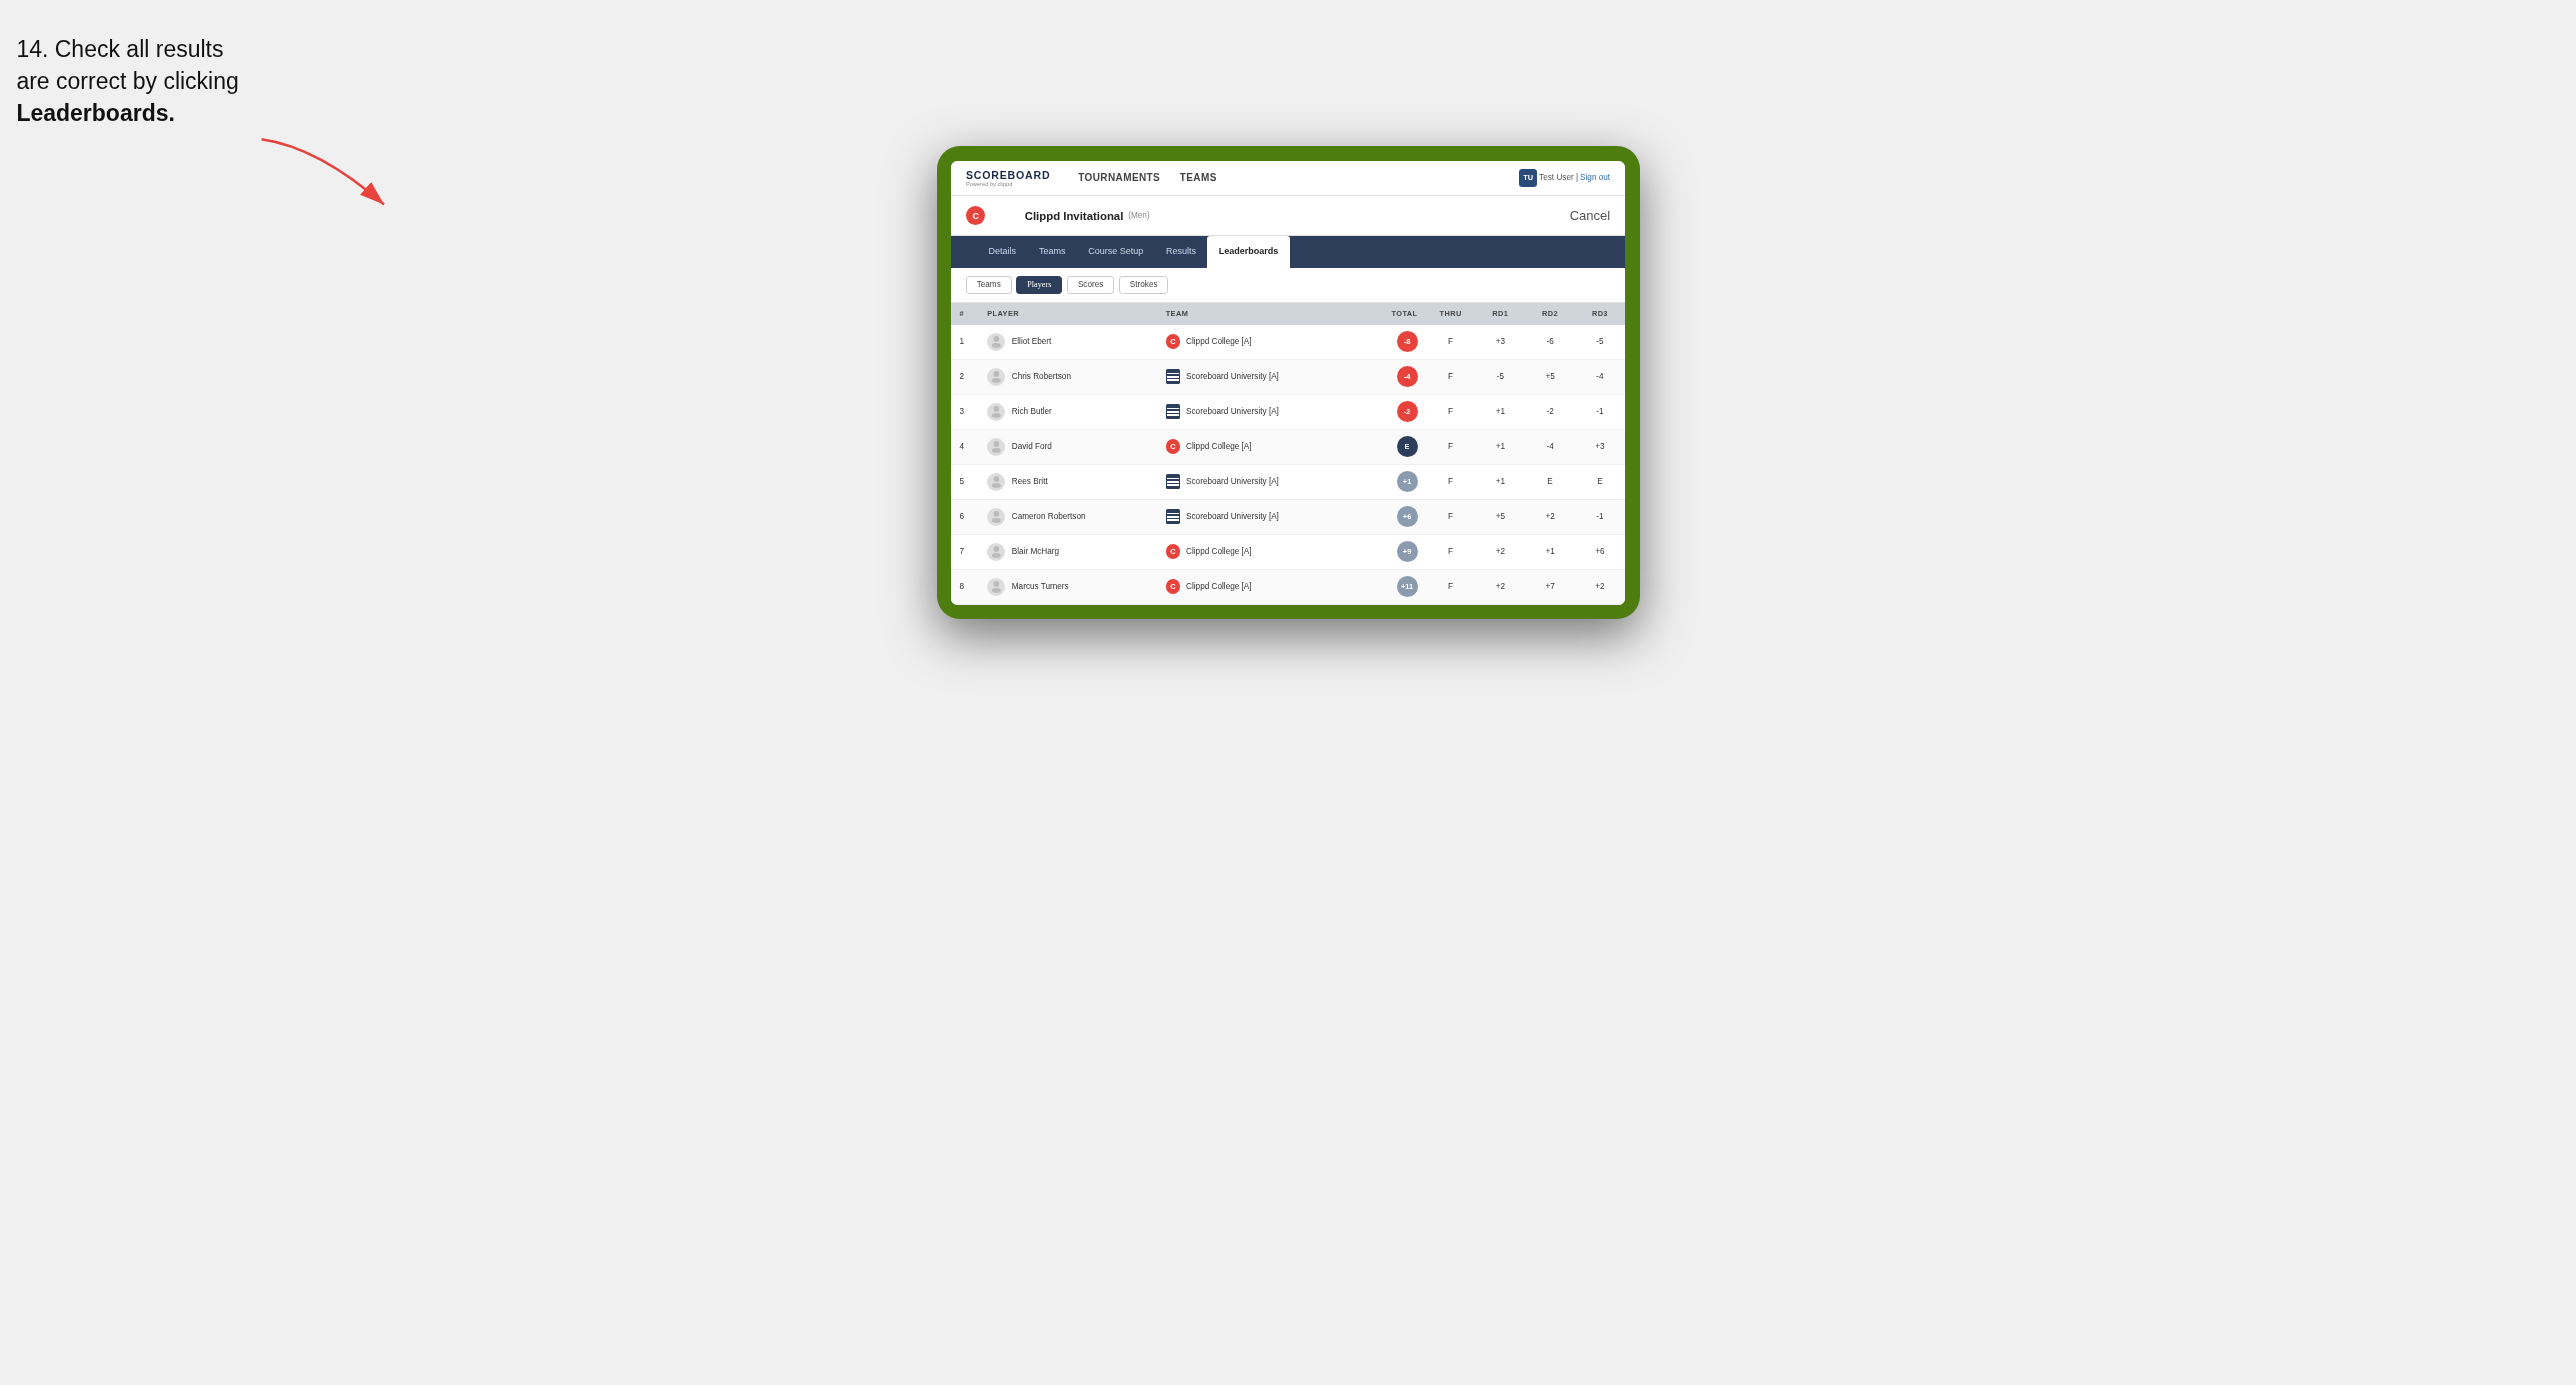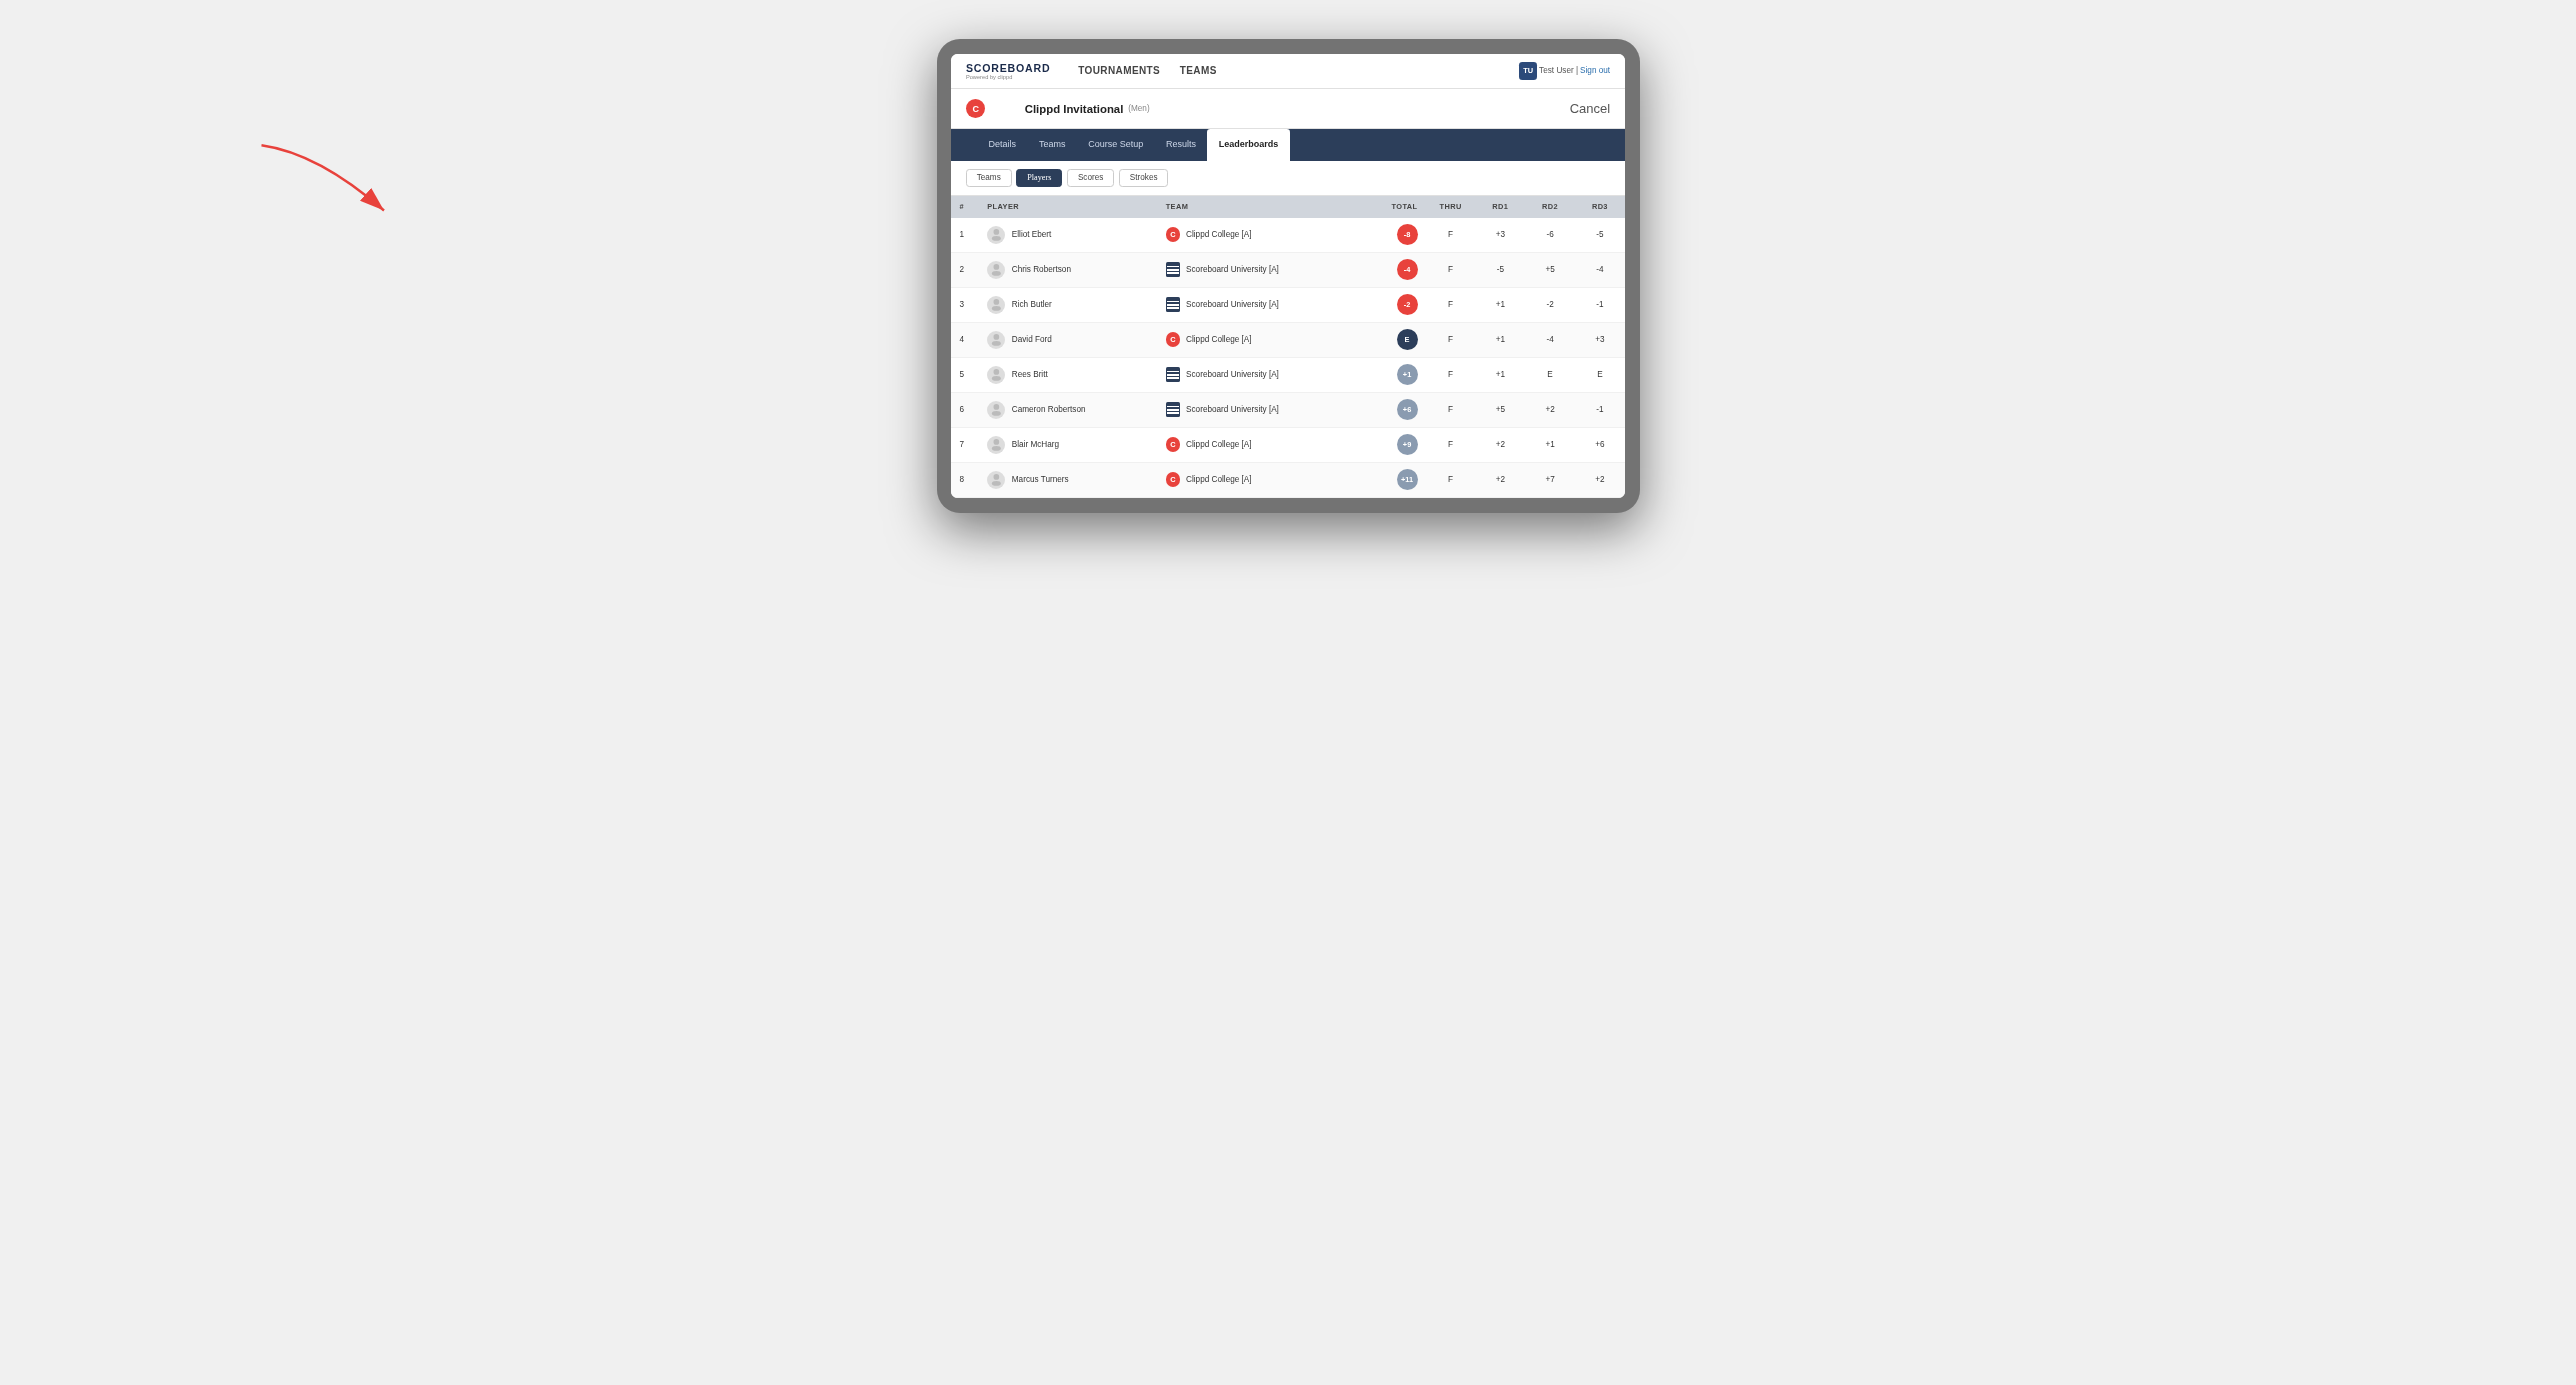--- a/index.html
+++ b/index.html
@@ -11,21 +11,21 @@
     }
     .instruction-text {
       font-size: 23px;
       line-height: 1.4;
       color: #111;
       margin-bottom: 16.4px;
       max-width: 311px;
     }
     .instruction-text strong { font-weight: 800; }
     .tablet-outer {
-      background: #737373;
+      background: #4d7c0f;
       border-radius: 23px;
       padding: 14.7px;
       max-width: 703px;
       margin: 6px auto;
       box-shadow: 0 16.4px 49px rgba(0,0,0,0.5);
     }
     .tablet-screen {
       background: #fff;
       border-radius: 6.5px;
       overflow: hidden;
@@ -289,20 +289,25 @@
       color: #2c6fad;
       cursor: pointer;
       font-size: 8.2px;
     }
   </style>
 </head>
 <body>
 
 <div class="page-wrapper">
 
+  <div class="instruction-text">
+    <span>14. Check all results</span><br>
+    <span>are correct by clicking</span><br>
+    <strong>Leaderboards.</strong>
+  </div>
 
   <svg class="arrow-svg" width="164" height="98" viewBox="0 0 200 120">
     <defs>
       <marker id="arrowhead" markerWidth="10" markerHeight="7" refX="10" refY="3.5" orient="auto">
         <polygon points="0 0, 10 3.5, 0 7" fill="#e8423c"></polygon>
       </marker>
     </defs>
     <path d="M 10,10 Q 80,20 160,90" stroke="#e8423c" stroke-width="3" fill="none" marker-end="url(#arrowhead)"></path>
   </svg>
 

